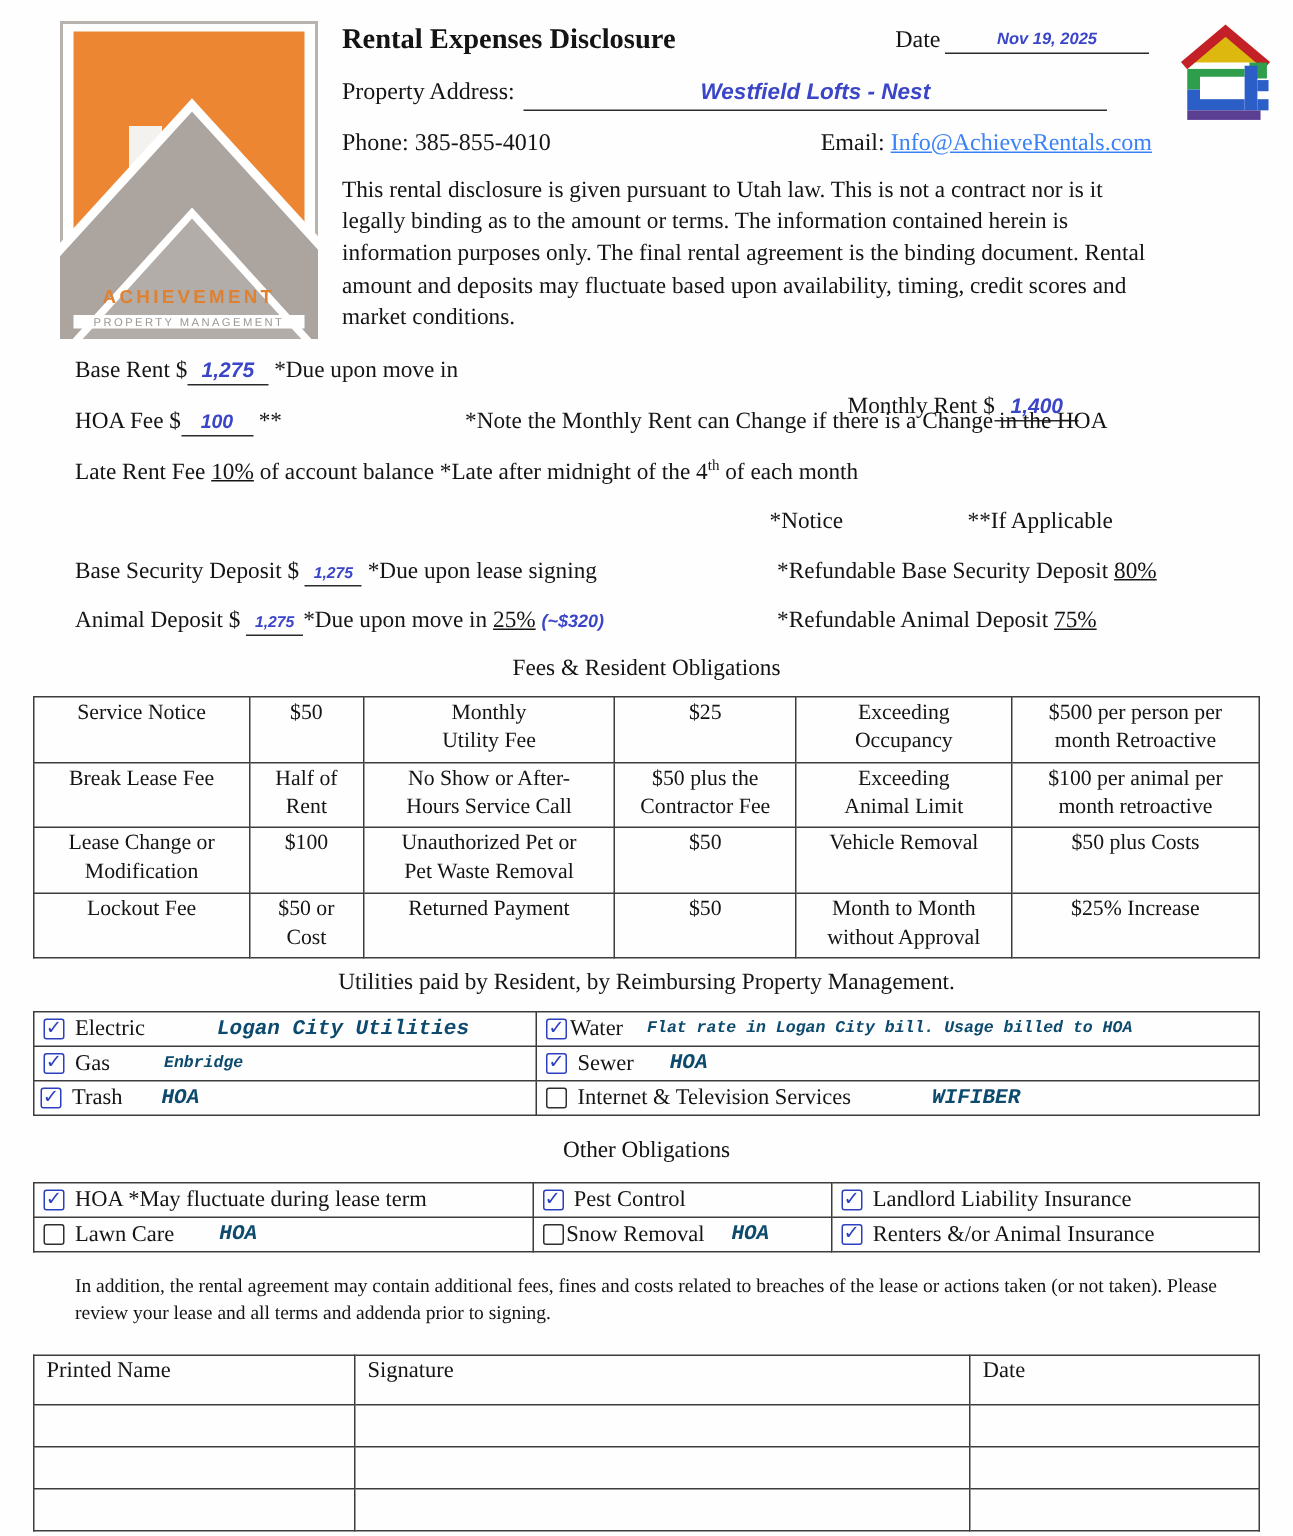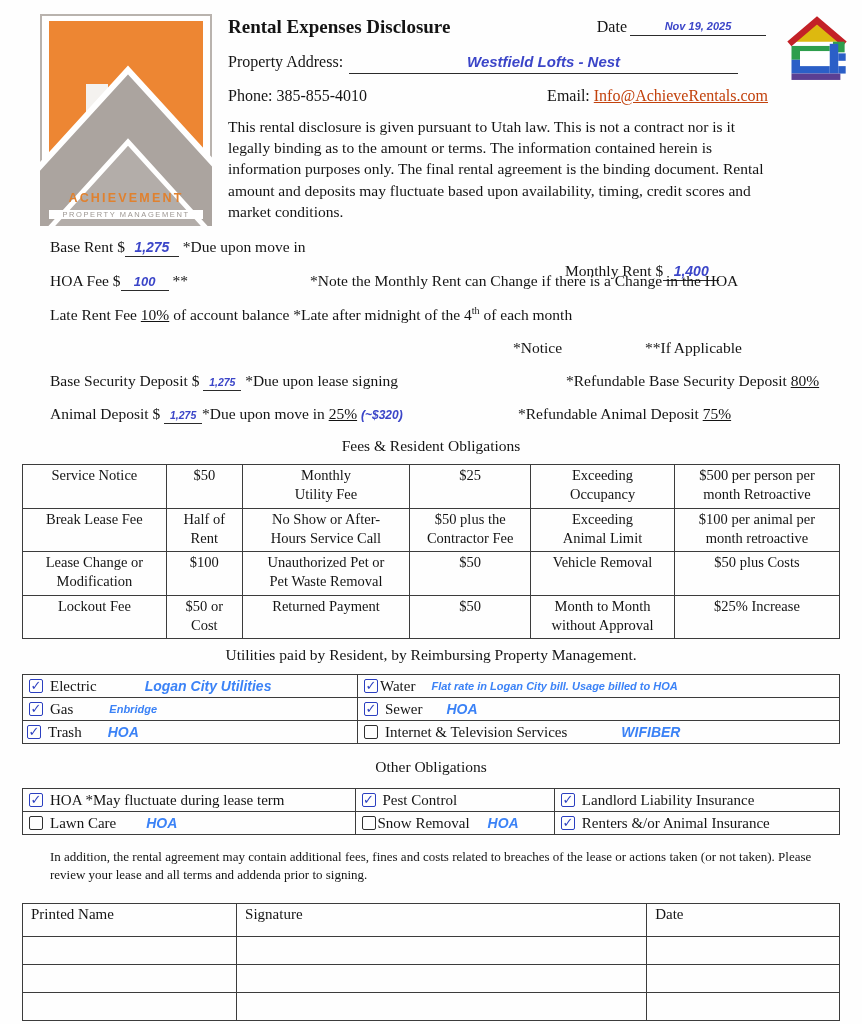--- a/index.html
+++ b/index.html
@@ -17,21 +17,21 @@
   .doc-title { margin:0; font-size:19px; font-weight:bold; white-space:nowrap; }
   .date-group { display:flex; align-items:flex-end; margin-right:2px; font-size:16px; }
   .fill-line { display:inline-block; border-bottom:1.4px solid #2b2b2b; text-align:center; }
   .date-line { width:136px; margin-left:3px; height:20px; }
   .bval { color:#3b45c8; font-family:"Liberation Sans", sans-serif; font-weight:bold; font-style:italic; }
   .bval-date { font-size:11px; }
   .addr-row { display:flex; margin-top:15px; font-size:16px; }
   .addr-line { flex:1; margin-left:6px; margin-right:30px; height:21px; }
   .bval-addr { font-size:15px; }
   .contact-row { display:flex; justify-content:space-between; margin-top:13px; font-size:16px; }
-  .email-link { color:#c2410c; text-decoration:underline; cursor:pointer;margin-top:48px; }
+  .email-link { color:#3b82f6; text-decoration:underline; cursor:pointer;margin-top:48px; }
   .intro { margin-top:11px; font-size:15.5px; line-height:1.37; }
 
   
   .terms { position:absolute; left:0; top:238px; width:862px; height:200px; font-size:15.5px; }
   .trow { position:absolute; left:0; width:862px; height:24px; }
   .tseg { position:absolute; white-space:nowrap; }
   .ul { text-decoration:underline; }
   .fl-sm { display:inline-block; border-bottom:1.2px solid #2b2b2b; text-align:center; }
   .bval-rent { font-size:14px; }
   .bval-hoa { font-size:13px; }
@@ -50,21 +50,21 @@
 
   .util { top:674px; }
   .util td, .oblig td { font-size:15px; padding:1px 4px; height:23px; vertical-align:middle; }
   .oblig { top:788px; }
   .cell-flex { display:flex; align-items:center; }
   .cb { display:inline-block; flex:0 0 auto; width:14px; height:14px; margin:0 7px 0 2px;
         border:1.6px solid #2f2f2f; border-radius:2px; font-size:13px; line-height:12px;
         text-align:center; font-family:"DejaVu Sans", sans-serif; }
   .cb.checked { border-color:#2b3fc0; color:#2b3fc0; font-weight:bold; }
   .cb.unchecked { color:transparent; }
-  .uval { color:#3b82f6; font-family:Liberation Sans, sans-serif; font-weight:bold; font-style:italic; font-size:14px; white-space:nowrap; }
+  .uval { color:#0c4a6e; font-family:Liberation Mono, monospace; font-weight:bold; font-style:italic; font-size:14px; white-space:nowrap; }
   .uval.sm { font-size:11px; }
 
   .closing { position:absolute; left:50px; top:848px; width:766px; font-size:13px; line-height:1.38; }
 
   .sig { top:903px; }
   .sig td { font-size:15px; padding:2px 8px; vertical-align:top; }
   .sig .hrow td { height:33px; }
   .sig .erow td { height:28px; }
 </style>
 </head>
@@ -131,21 +131,21 @@
     </div>
     <div class="trow" style="top:67px;">
       <span class="tseg" style="left:50px;"><span>Late Rent Fee</span> <span class="ul">10%</span> <span>of account balance *Late after midnight of the 4</span><sup>th</sup> <span>of each month</span></span>
     </div>
     <div class="trow" style="top:101px;">
       <span class="tseg" style="left:513px;">*Notice</span>
       <span class="tseg" style="left:645px;">**If Applicable</span>
     </div>
     <div class="trow" style="top:134px;">
       <span class="tseg" style="left:50px;"><span>Base Security Deposit $</span> <span class="fl-sm" style="width:38px;"><span class="bval bval-dep">1,275</span></span> <span>*Due upon lease signing</span></span>
-      <span class="tseg" style="left:518px;margin-left:48px;"><span>*Refundable Base Security Deposit</span> <span class="ul">80%</span></span>
+      <span class="tseg" style="left:518px;"><span>*Refundable Base Security Deposit</span> <span class="ul">80%</span></span>
     </div>
     <div class="trow" style="top:167px;">
       <span class="tseg" style="left:50px;"><span>Animal Deposit $</span> <span class="fl-sm" style="width:38px;"><span class="bval bval-dep">1,275</span></span><span>*Due upon move in</span> <span class="ul">25%</span> <span class="bval bval-note">(~$320)</span></span>
       <span class="tseg" style="left:518px;"><span>*Refundable Animal Deposit</span> <span class="ul">75%</span></span>
     </div>
   </div>
 
   <div class="sec-title" style="top:437px;">Fees &amp; Resident Obligations</div>
   <table class="grid fees">
     <colgroup>

